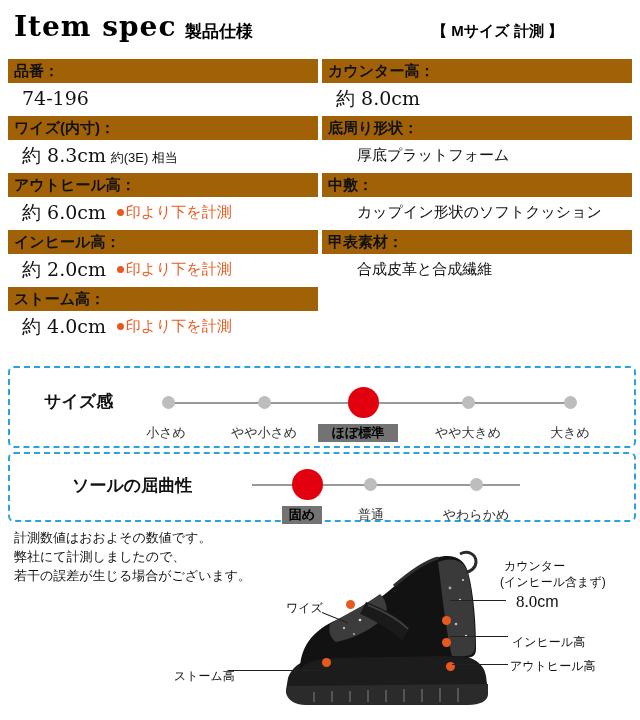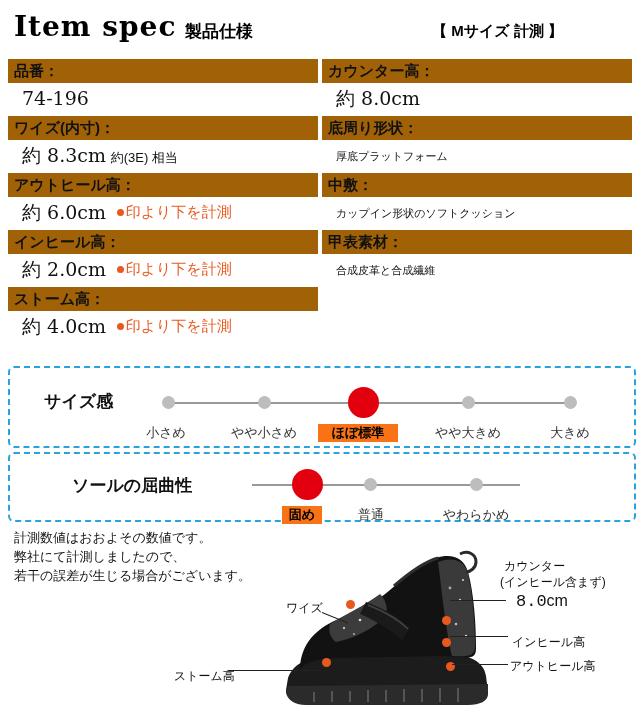--- a/index.html
+++ b/index.html
@@ -50,21 +50,21 @@
   }
   .value{
     background:#ffffff;
     padding:3px 6px 5px 14px;
     font-size:17px;
     height:24px;line-height:24px;
     white-space:nowrap;
   }
   .value .num{font-family:"DejaVu Serif", serif;font-size:19px;}
   .value .small-note{font-size:13px;}
-  .value .jp{font-size:11px;}
+  .value .jp{font-size:15px;margin-left:21px;}
   .mark{
     color:#e8591f;font-size:15px;margin-left:6px;vertical-align:2px;
   }
   .dot{
     display:inline-block;width:7px;height:7px;border-radius:50%;
     background:#e8591f;margin-right:2px;vertical-align:1px;
   }
 
   
   .rate-box{
@@ -87,39 +87,39 @@
     background:#bdbdbd;top:-6px;
   }
   .node.active{
     width:31px;height:31px;background:#e2000f;top:-15px;
   }
   .tick-label{
     position:absolute;font-size:13px;color:#333;text-align:center;
     white-space:nowrap;
   }
   .tick-label.active{
-    font-weight:bold;color:#000;background:#f97316;padding:0 2px;
+    font-weight:bold;color:#000;background:#737373;padding:0 2px;
   }
 
   
   .note{
     position:absolute;left:14px;top:528px;
     font-size:13px;line-height:19px;color:#111;
   }
 
   
   .photo{
     position:absolute;left:270px;top:528px;width:230px;height:188px;
   }
   .shoe-wrap{position:absolute;left:0;top:0;width:230px;height:188px;}
 
   .callout{
     position:absolute;font-size:12px;color:#111;white-space:nowrap;
   }
-  .cal-num{font-family:Liberation Mono, monospace;font-size:17px;}
+  .cal-num{font-family:Liberation Serif, serif;font-size:17px;}
   .cal-unit{font-size:16px;}
   .leader{
     position:absolute;height:1px;background:#222;
   }
   .pdot{
     position:absolute;width:9px;height:9px;border-radius:50%;
     background:#e8591f;
   }
   svg{display:block;}
 </style>

